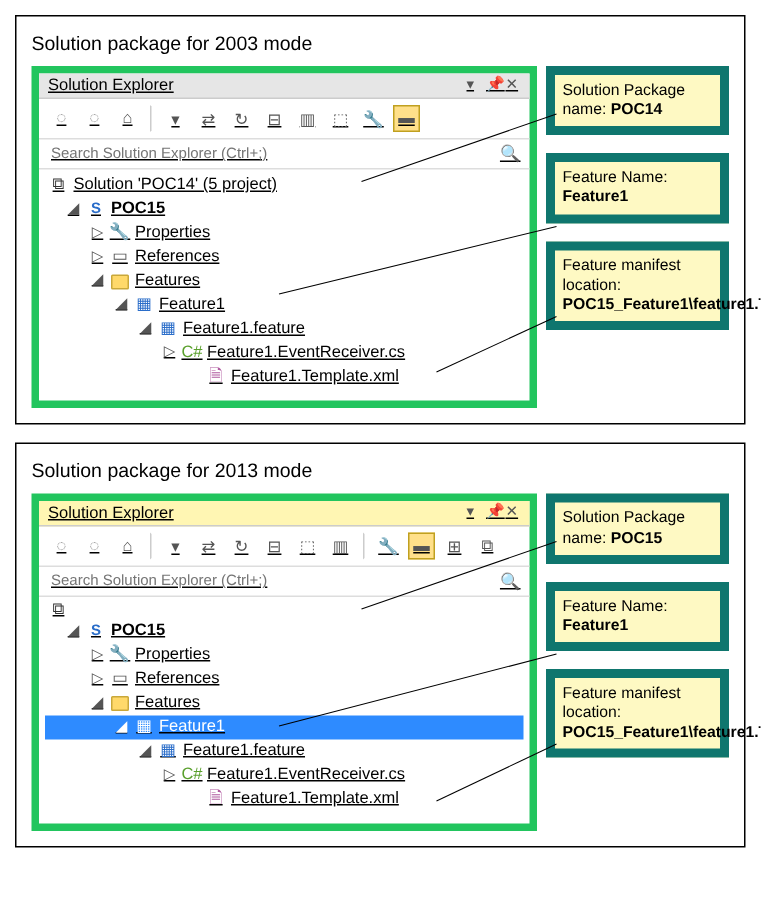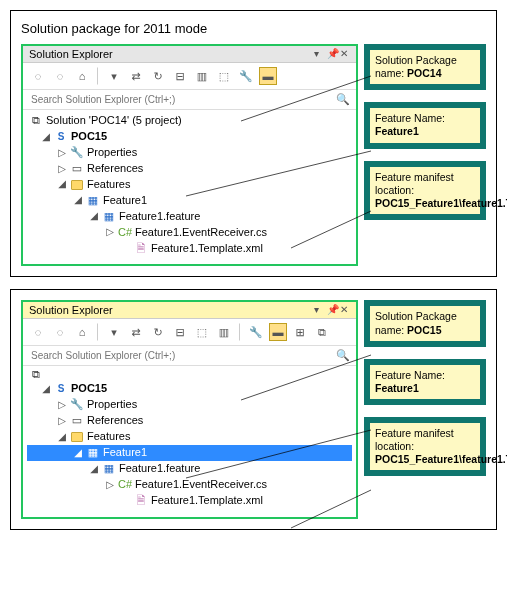--- a/index.html
+++ b/index.html
@@ -17,24 +17,25 @@
     padding: 10px;
     margin-bottom: 12px;
     position: relative;
   }
   .section-title {
     font-size: 13px;
     margin-bottom: 8px;
   }
   .row { display: flex; align-items: flex-start; gap: 6px; }
   .explorer {
-    border: 2px solid #22c55e;
+    border: 5px solid #22c55e;
     width: 340px;
     background: #fff;
     position: relative;
+    text-decoration: underline;
   }
   .exp-title {
     background: #e6e6e6;
     padding: 2px 6px;
     font-size: 11px;
     display: flex;
     align-items: center;
     justify-content: space-between;
     border-bottom: 1px solid #ccc;
   }
@@ -110,21 +111,21 @@
     padding: 4px 5px;
     background: #fef9c3;
     line-height: 1.25;
   }
   svg.lines { position:absolute; top:0; left:0; pointer-events:none; }
 </style>
 </head>
 <body>
 
 <div class="section">
-  <div class="section-title">Solution package for 2011 mode</div>
+  <div class="section-title">Solution package for 2003 mode</div>
   <div class="row">
     <div class="explorer">
       <div class="exp-title">
         <span>Solution Explorer</span>
         <span class="title-icons">
           <span class="ticon">▾</span>
           <span class="ticon">📌</span>
           <span class="ticon">✕</span>
         </span>
       </div>
@@ -211,20 +212,21 @@
     </div>
   </div>
   <svg class="lines" width="485" height="280">
     <line x1="230" y1="110" x2="360" y2="65" stroke="#000" stroke-width="0.7"></line>
     <line x1="175" y1="185" x2="360" y2="140" stroke="#000" stroke-width="0.7"></line>
     <line x1="280" y1="237" x2="360" y2="200" stroke="#000" stroke-width="0.7"></line>
   </svg>
 </div>
 
 <div class="section">
+  <div class="section-title">Solution package for 2013 mode</div>
   <div class="row">
     <div class="explorer">
       <div class="exp-title yellow">
         <span>Solution Explorer</span>
         <span class="title-icons">
           <span class="ticon">▾</span>
           <span class="ticon">📌</span>
           <span class="ticon">✕</span>
         </span>
       </div>

